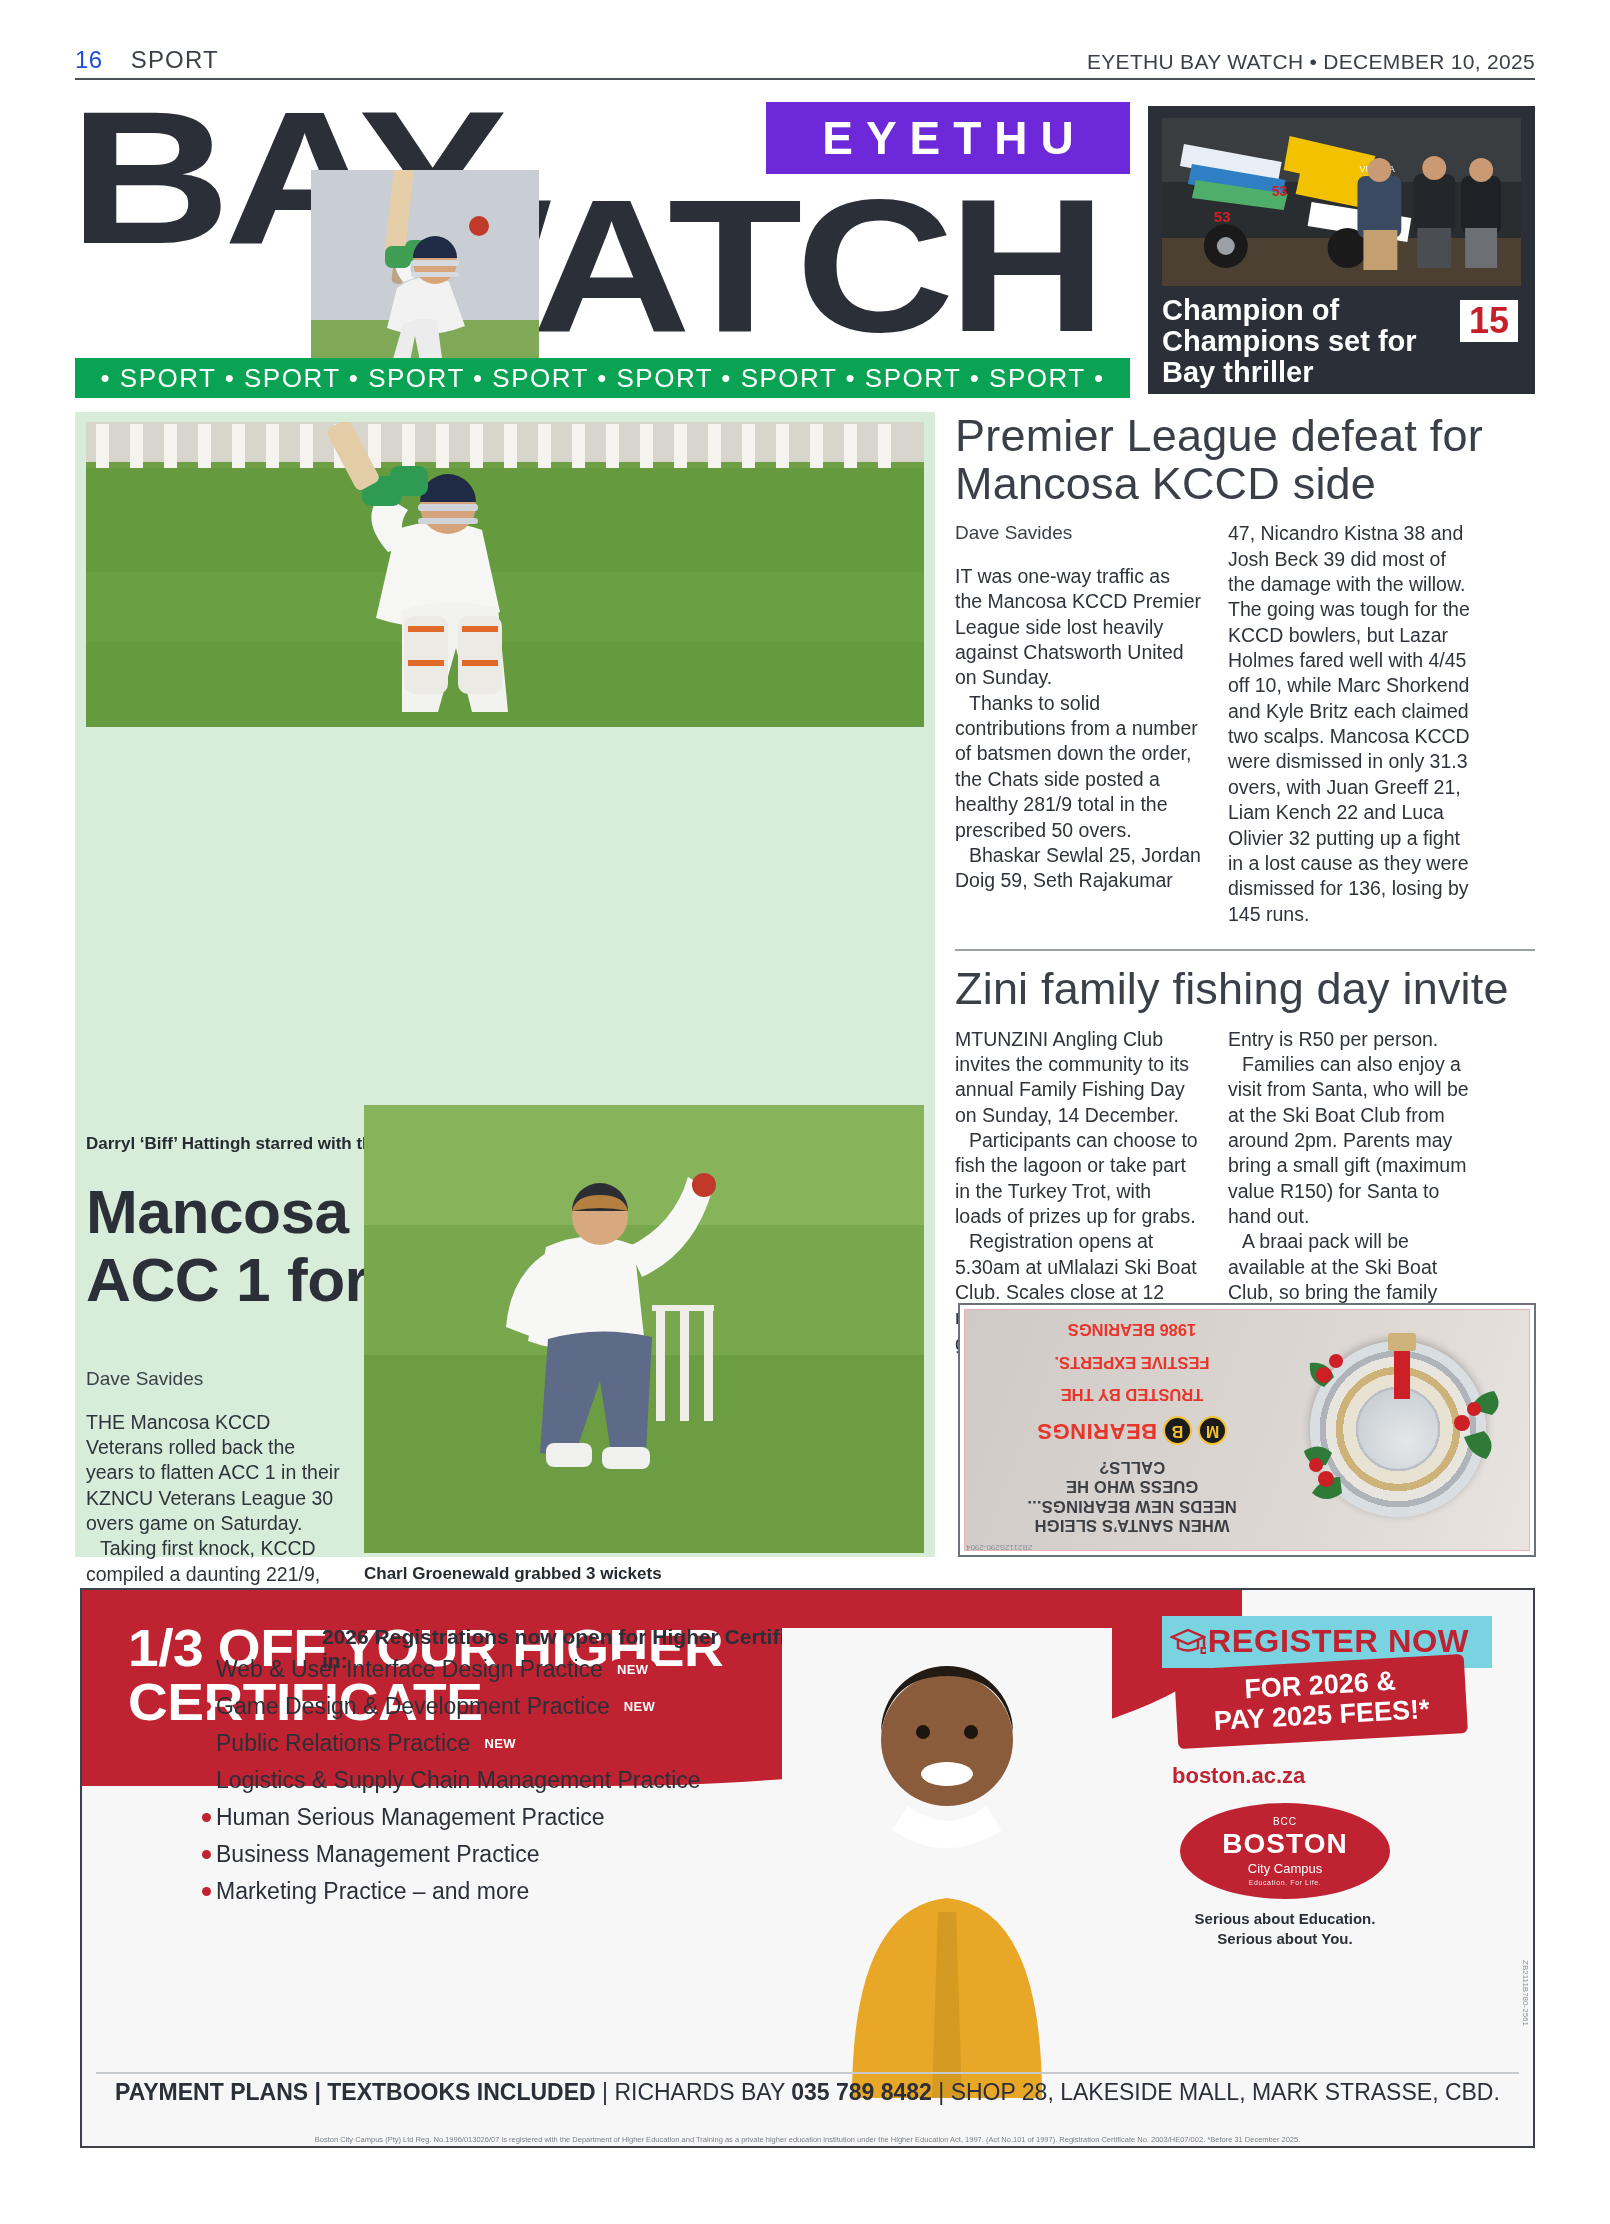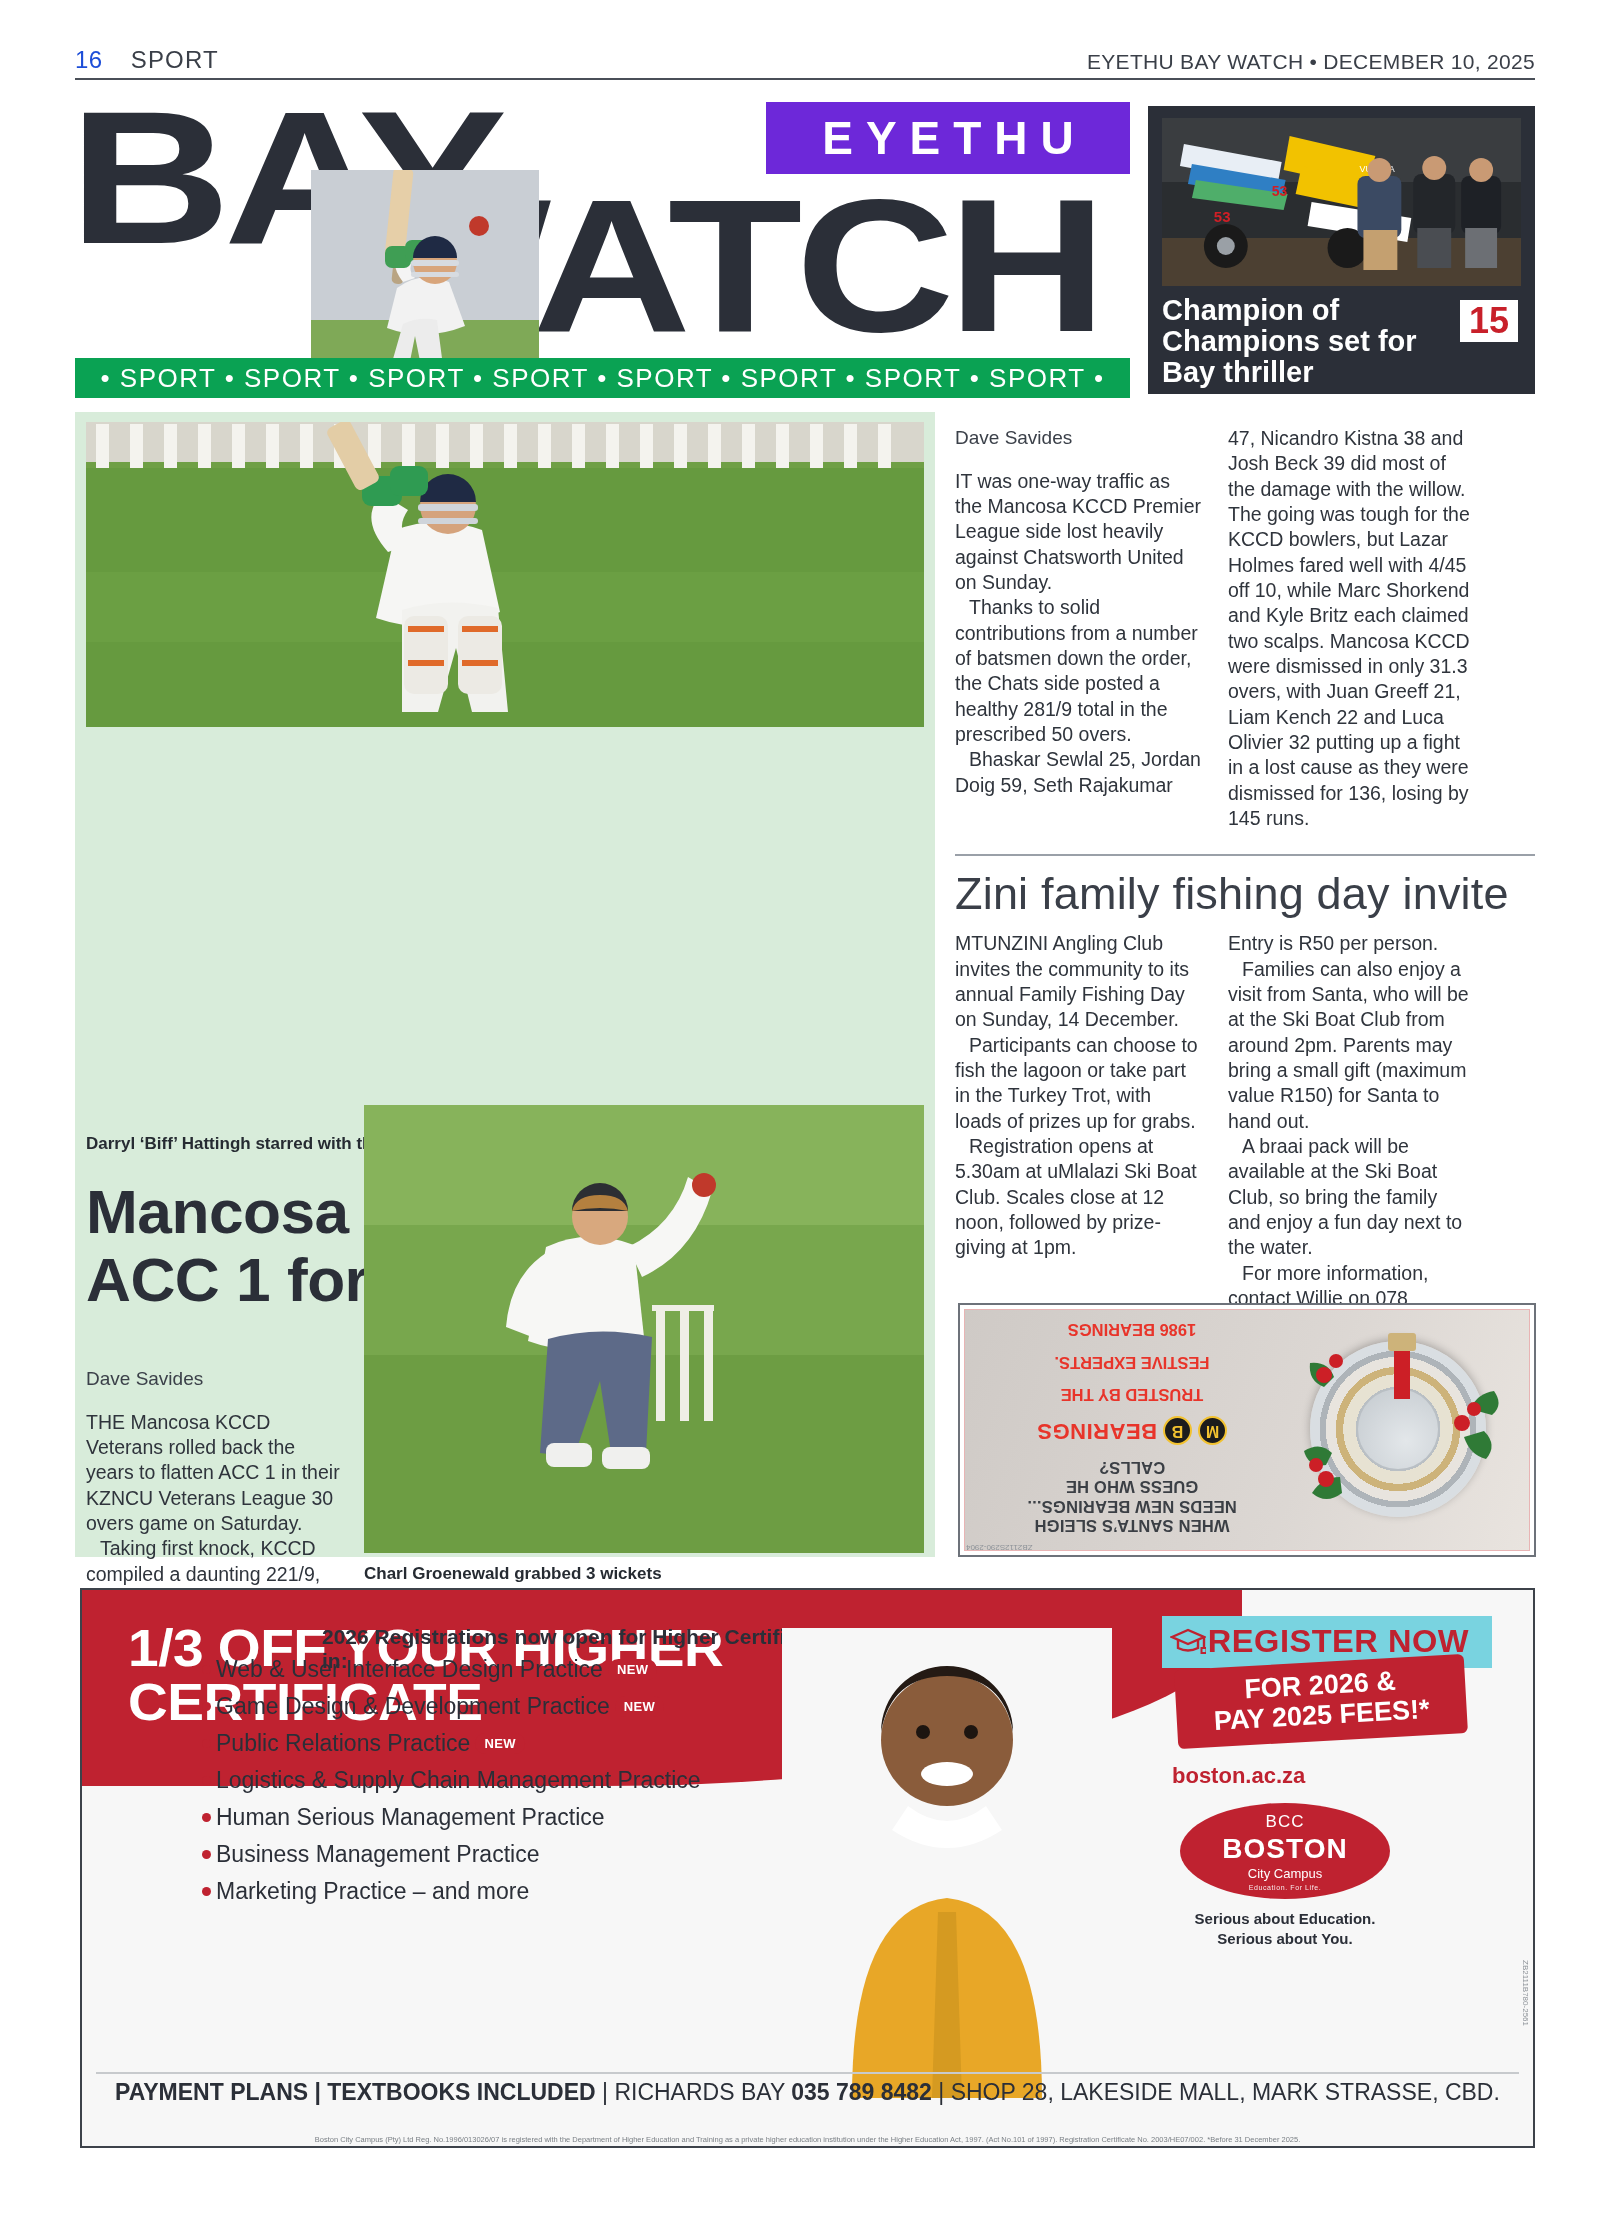--- a/index.html
+++ b/index.html
@@ -205,21 +205,21 @@
     transform:rotate(-3.2deg); padding:9px 8px 11px 8px; text-align:center;
     font-weight:800; font-size:27px; line-height:1.1; border-radius:6px;
     font-family:"Liberation Sans Narrow","Liberation Sans",sans-serif;
   }
   .bst-url { margin-top:22px; margin-left:10px; font-size:22px; font-weight:700; color:#bf2230; }
   .bst-logo { margin-top:14px; margin-left:18px; width:210px; }
   .bst-oval {
     width:210px; height:96px; border-radius:50%; background:#bf2230; color:#fff;
     display:flex; flex-direction:column; align-items:center; justify-content:center; gap:1px;
   }
-  .bst-oval .b1 { font-size:17px; letter-spacing:1px; }
+  .bst-oval .b1 { font-size:10px; letter-spacing:1px; }
   .bst-oval .b2 { font-size:28px; font-weight:800; letter-spacing:1px; }
   .bst-oval .b3 { font-size:13px; }
   .bst-oval .b4 { font-size:7px; letter-spacing:.6px; margin-top:2px; opacity:.9; }
   .bst-serious { margin-top:10px; text-align:center; width:210px; font-size:15px; font-weight:700; color:#2b2f38; line-height:1.3; }
   .bst-footrule { position:absolute; left:14px; right:14px; bottom:72px; height:2px; background:#c7cacd; }
   .bst-foot1 {
     position:absolute; left:0; right:0; bottom:40px; text-align:center; font-size:23px;
     color:#2b2f38; font-weight:400;
   }
   .bst-foot1 b { font-weight:700; }
@@ -429,20 +429,21 @@
       <div class="col col3" style="top:262px;">
         <p class="first">with 17 extras.</p>
         <p>Claiming the scalps along the way were Gerson Govender 3/14 and Charl Groenewald 3/15 for a handy 105 run victory.</p>
       </div>
 
     </div>
   </div>
 
   <div class="rcol">
 
+    <div class="r-head">Premier League defeat for Mancosa KCCD side</div>
     <div class="r-body">
       <div class="rc">
         <div class="r-byline">Dave Savides</div>
         <p class="first">IT was one-way traffic as the Mancosa KCCD Premier League side lost heavily against Chatsworth United on Sunday.</p>
         <p>Thanks to solid contributions from a number of batsmen down the order, the Chats side posted a healthy 281/9 total in the prescribed 50 overs.</p>
         <p>Bhaskar Sewlal 25, Jordan Doig 59, Seth Rajakumar</p>
       </div>
       <div class="rc">
         <p class="first">47, Nicandro Kistna 38 and Josh Beck 39 did most of the damage with the willow. The going was tough for the KCCD bowlers, but Lazar Holmes fared well with 4/45 off 10, while Marc Shorkend and Kyle Britz each claimed two scalps.  Mancosa KCCD were dismissed in only 31.3 overs, with Juan Greeff 21, Liam Kench 22 and Luca Olivier 32 putting up a fight in a lost cause as they were dismissed for 136, losing by 145 runs.</p>
       </div>

